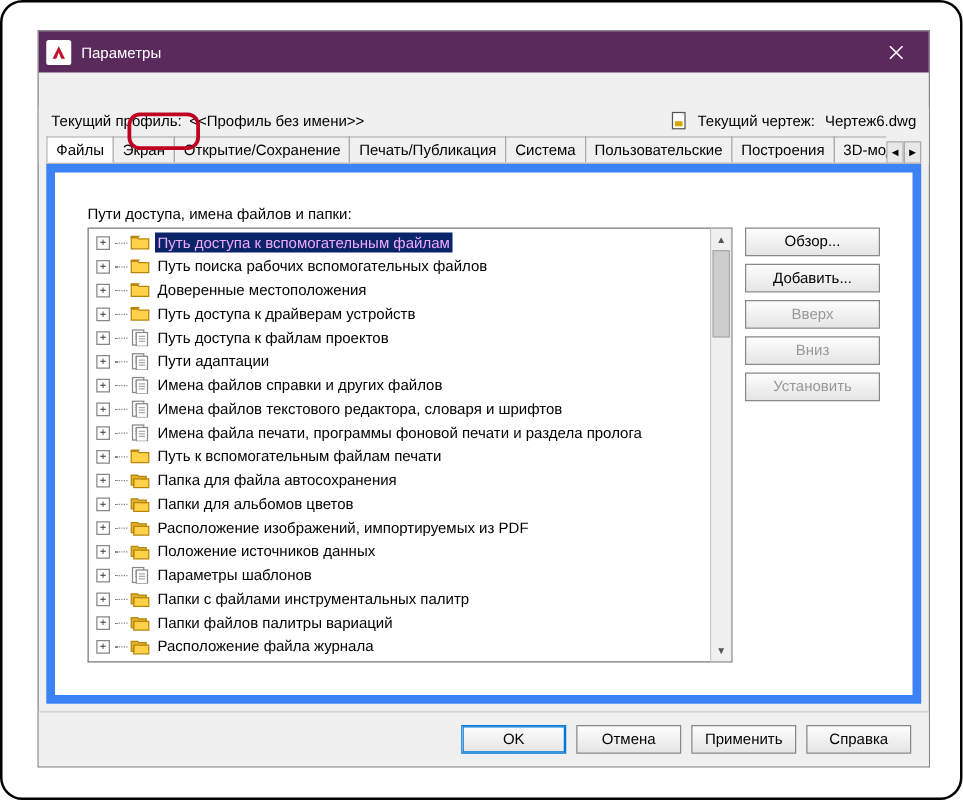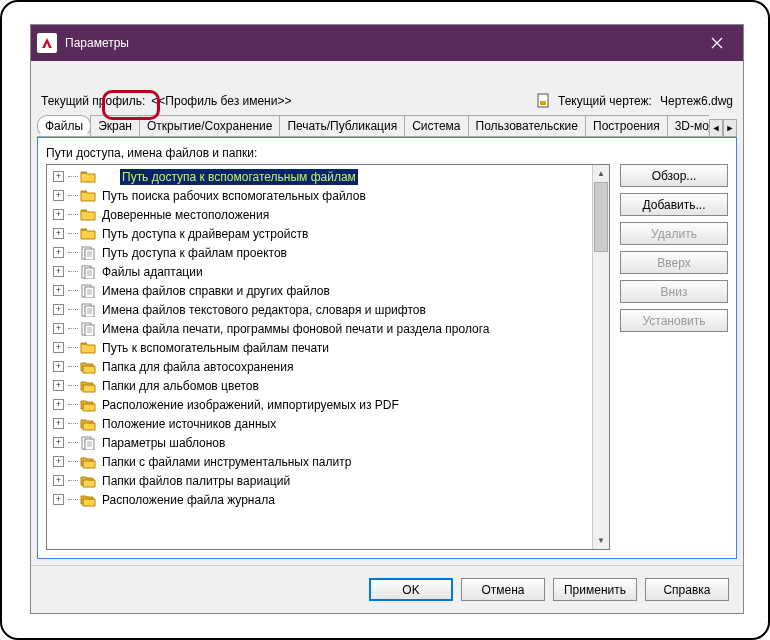--- a/index.html
+++ b/index.html
@@ -11,34 +11,34 @@
 .titlebar .title { flex: 1; font-size: 12px; }
 .titlebar .close { width: 40px; height: 30px; display: flex; align-items: center; justify-content: center; cursor: pointer; }
 .infobar { height: 24px; display: flex; align-items: center; padding: 0 10px; font-size: 12px; background: #f0f0f0; margin-top: 28px; }
 .infobar .lbl1 { margin-right: 6px; }
 .infobar .val1 { flex: 1; }
 .infobar .dwg-icon { width: 16px; height: 16px; margin-right: 6px; display: flex; align-items: center; justify-content: center; }
 .infobar .lbl2 { margin-right: 8px; }
 .tabs-wrap { height: 24px; display: flex; align-items: flex-end; padding: 0 6px; background: #f0f0f0; position: relative; }
 .tabs { display: flex; flex: 1; overflow: hidden; border-bottom: 1px solid #aaa; }
 .tab { padding: 3px 7px; border: 1px solid #aaa; border-bottom: none; background: #f0f0f0; font-size: 12px; white-space: nowrap; cursor: pointer; position: relative; margin-right: -1px; }
-.tab.active { background: #fff; z-index: 2; border-bottom: 1px solid #fff; margin-bottom: -1px; border-radius: 10px; }
+.tab.active { background: #fff; z-index: 2; border-bottom: 1px solid #fff; margin-bottom: -1px; }
 .tab-scroll { display: flex; align-items: center; }
 .tab-scroll .sbtn { width: 14px; height: 18px; border: 1px solid #aaa; background: #e8e8e8; font-size: 9px; display: flex; align-items: center; justify-content: center; cursor: pointer; }
-.content { flex: 1; background: #fff; border: 1px solid #3b82f6; margin: 0 6px 6px 6px; padding: 8px; display: flex; flex-direction: column; }
+.content { flex: 1; background: #fff; border: 7px solid #3b82f6; margin: 0 6px 6px 6px; padding: 26px; display: flex; flex-direction: column; }
 .content-label { margin-bottom: 4px; }
 .main-row { flex: 1; display: flex; gap: 10px; min-height: 0; }
 .tree-container { flex: 1; border: 1px solid #7a7a7a; background: #fff; position: relative; display: flex; }
 .tree { flex: 1; overflow: hidden; padding: 2px 0; }
 .tree-item { display: flex; align-items: center; height: 19px; padding-left: 6px; cursor: pointer; }
 .expander { width: 11px; height: 11px; border: 1px solid #888; display: flex; align-items: center; justify-content: center; font-size: 9px; line-height: 1; margin-right: 4px; color: #333; background: #fff; }
 .dots { width: 10px; border-top: 1px dotted #888; margin-right: 2px; }
 .ticon { width: 16px; height: 16px; margin-right: 4px; display: flex; align-items: center; justify-content: center; }
 .tree-item .txt { white-space: nowrap; font-size: 12px; padding: 1px 2px; }
-.tree-item.selected .txt { background: #0a246a; color: #bef264; margin-left: 20px; }
+.tree-item.selected .txt { background: #0a246a; color: #f0abfc; }
 .vscroll { width: 17px; background: #f0f0f0; border-left: 1px solid #ccc; position: relative; }
 .vscroll .thumb { position: absolute; top: 17px; left: 1px; right: 1px; height: 70px; background: #cdcdcd; border: 1px solid #aaa; }
 .vscroll .arr { position: absolute; left: 0; right: 0; height: 17px; display: flex; align-items: center; justify-content: center; font-size: 8px; color: #555; }
 .vscroll .arr.up { top: 0; } .vscroll .arr.down { bottom: 0; }
 .side-buttons { width: 108px; display: flex; flex-direction: column; gap: 6px; }
 .side-buttons button { height: 23px; border: 1px solid #888; background: linear-gradient(#fdfdfd,#e5e5e5); font-size: 12px; cursor: pointer; }
 .side-buttons button:disabled { color: #999; cursor: default; }
 .bottom-buttons { height: 48px; display: flex; align-items: center; justify-content: flex-end; gap: 8px; padding: 0 14px; border-top: 1px solid #ccc; background: #f0f0f0; }
 .bottom-buttons button { width: 84px; height: 23px; border: 1px solid #888; background: linear-gradient(#fdfdfd,#e5e5e5); font-size: 12px; cursor: pointer; }
 .bottom-buttons button.default { border: 1px solid #0078d7; box-shadow: inset 0 0 0 1px #0078d7; }
@@ -169,21 +169,21 @@
                   <rect x="2" y="1" width="9" height="12" fill="#fff" stroke="#888"></rect>
                   <line x1="4" y1="4" x2="9" y2="4" stroke="#aaa"></line>
                   <line x1="4" y1="6" x2="9" y2="6" stroke="#aaa"></line>
                   <line x1="4" y1="8" x2="9" y2="8" stroke="#aaa"></line>
                   <rect x="5" y="3" width="9" height="11" fill="#fff" stroke="#888"></rect>
                   <line x1="7" y1="6" x2="12" y2="6" stroke="#aaa"></line>
                   <line x1="7" y1="8" x2="12" y2="8" stroke="#aaa"></line>
                   <line x1="7" y1="10" x2="12" y2="10" stroke="#aaa"></line>
                 </svg>
               </div>
-              <span class="txt">Файлы адаптации</span>
+              <span class="txt">Пути адаптации</span>
             </div>
             <div class="tree-item">
               <div class="expander">+</div>
               <div class="dots"></div>
               <div class="ticon idoc">
                 <svg viewBox="0 0 16 14">
                   <rect x="2" y="1" width="9" height="12" fill="#fff" stroke="#888"></rect>
                   <line x1="4" y1="4" x2="9" y2="4" stroke="#aaa"></line>
                   <line x1="4" y1="6" x2="9" y2="6" stroke="#aaa"></line>
                   <line x1="4" y1="8" x2="9" y2="8" stroke="#aaa"></line>
@@ -337,21 +337,20 @@
           </div>
         <div class="vscroll">
           <div class="arr up">▲</div>
           <div class="thumb"></div>
           <div class="arr down">▼</div>
         </div>
       </div>
       <div class="side-buttons" id="sidebtns">
           <button>Обзор...</button>
           <button>Добавить...</button>
-          <button disabled="">Удалить</button>
           <button disabled="">Вверх</button>
           <button disabled="">Вниз</button>
           <button disabled="">Установить</button>
         </div>
     </div>
   </div>
 
   <div class="bottom-buttons">
     <button class="default">OK</button>
     <button>Отмена</button>

